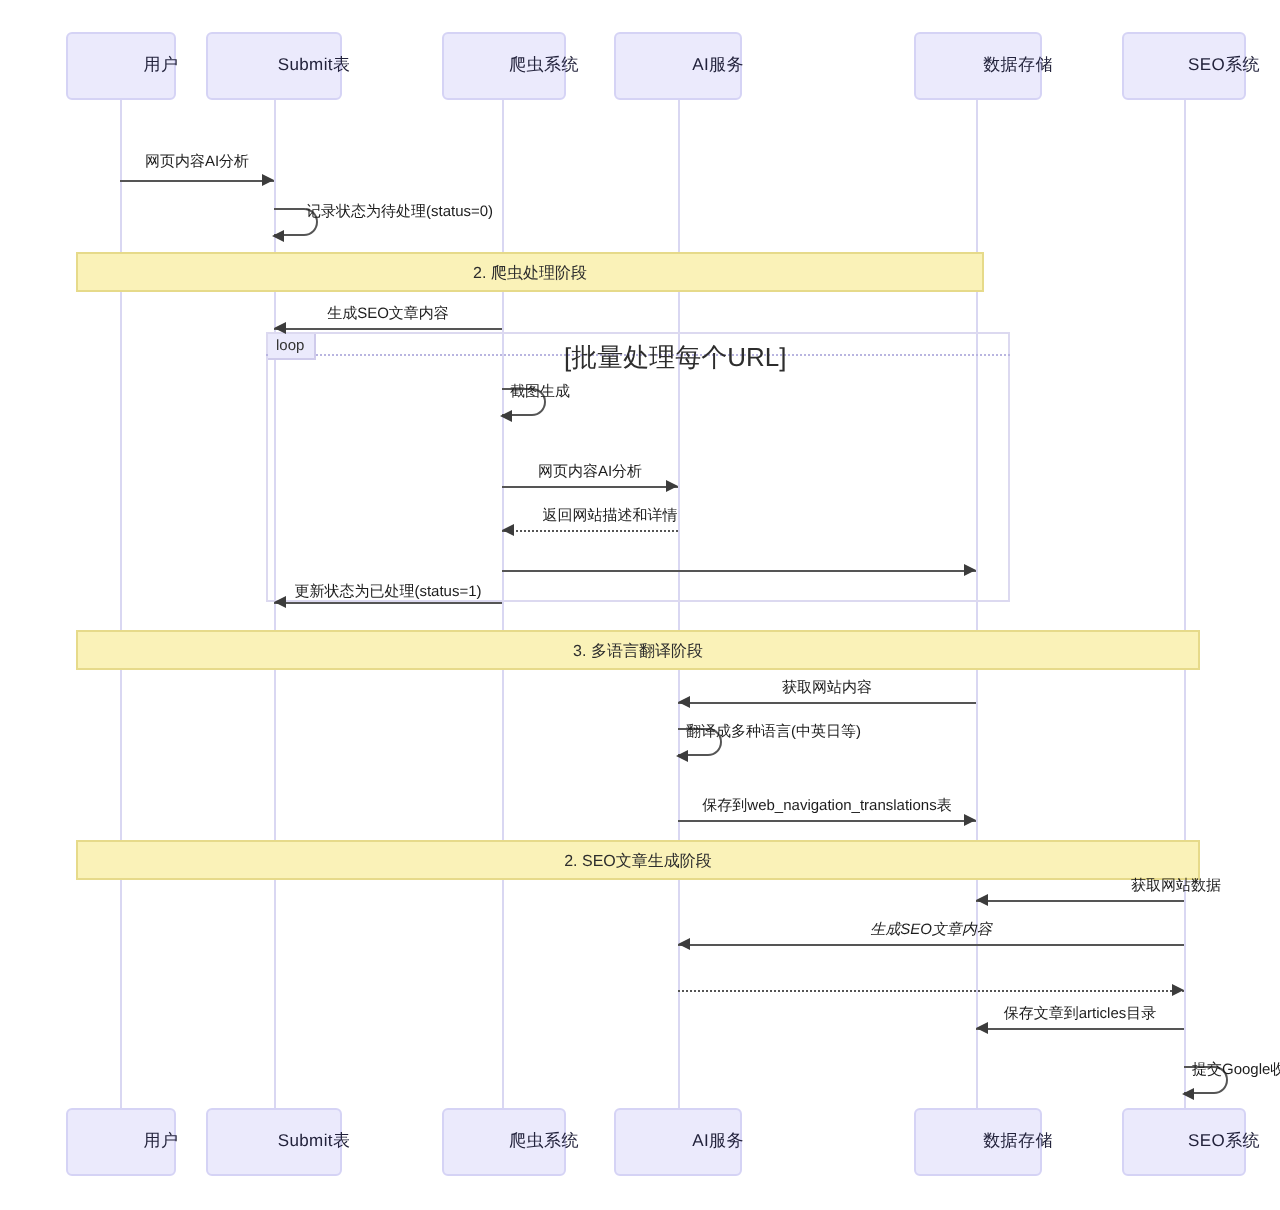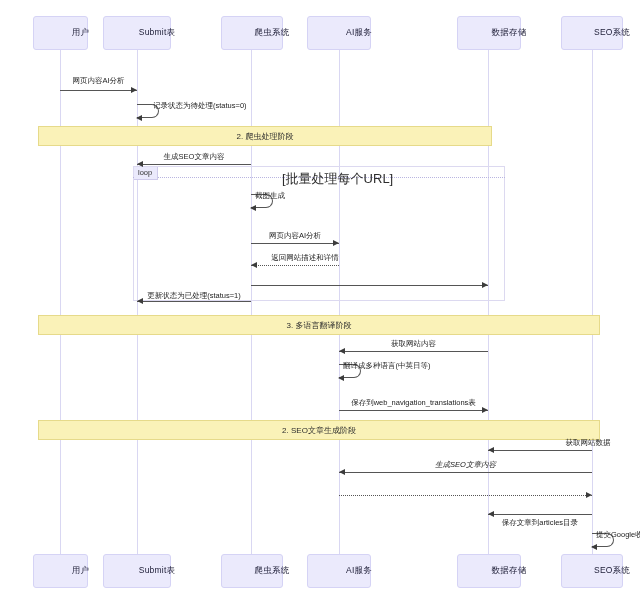--- a/index.html
+++ b/index.html
@@ -161,21 +161,21 @@
     <div class="msg-line" style="left: 488px; top: 450px; width: 104px;"></div>
     <div class="arrow-head left" style="left: 488px; top: 447px;"></div>
     <div class="msg-label" style="left: 488px; top: 438px; width: 104px; margin-left: 48px;">获取网站数据</div>
     <div class="msg-line" style="left: 339px; top: 472px; width: 253px;"></div>
     <div class="arrow-head left" style="left: 339px; top: 469px;"></div>
     <div class="msg-label" style="left: 339px; top: 460px; width: 253px; font-style: italic;">生成SEO文章内容</div>
     <div class="msg-line dashed" style="left: 339px; top: 495px; width: 253px;"></div>
     <div class="arrow-head right" style="left: 586px; top: 492px;"></div>
     <div class="msg-line" style="left: 488px; top: 514px; width: 104px;"></div>
     <div class="arrow-head left" style="left: 488px; top: 511px;"></div>
-    <div class="msg-label" style="left: 488px; top: 518px; width: 104px;">保存文章到articles目录</div>
+    <div class="msg-label" style="left: 488px; top: 502px; width: 104px;">保存文章到articles目录</div>
     <div class="self-loop" style="left: 592px; top: 533px;"></div>
     <div class="arrow-head left" style="left: 591px; top: 543.5px;"></div>
     <div class="msg-label" style="left: 596px; top: 530px;">提交Google收录</div>
     <div class="participant" style="left: 33px; top: 16px; width: 55px;">
       <span>用户</span>
     </div>
     <div class="participant" style="left: 33px; top: 554px; width: 55px;">
       <span>用户</span>
     </div>
     <div class="participant" style="left: 103px; top: 16px; width: 68px;">

